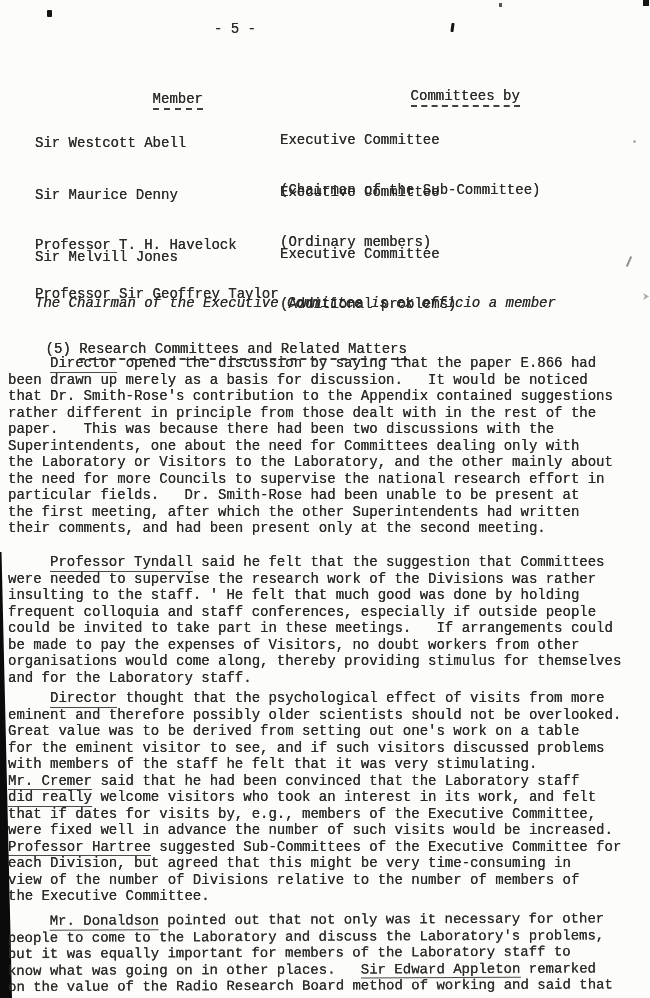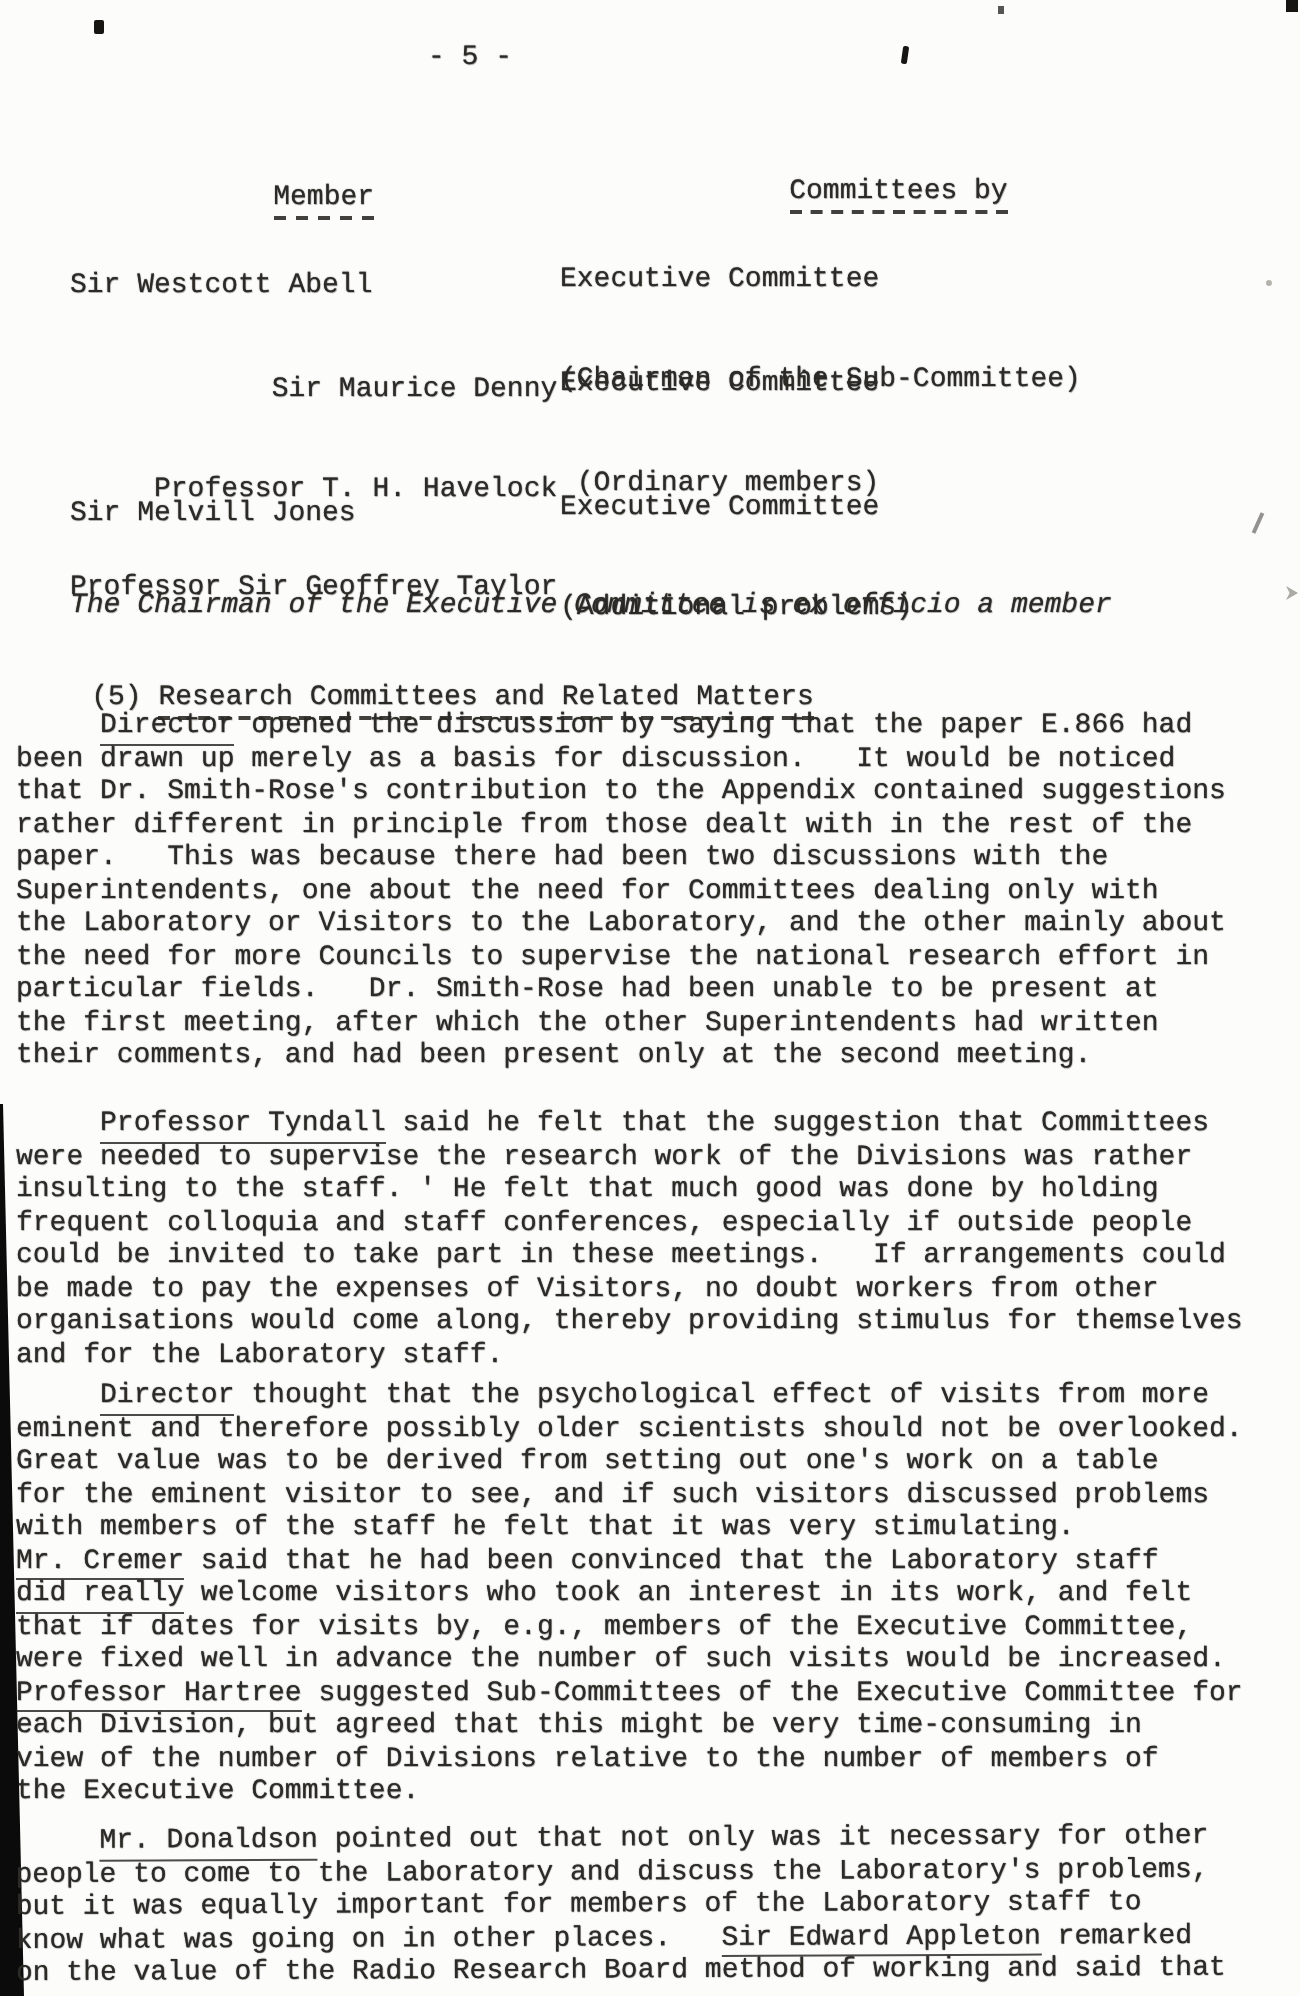--- a/index.html
+++ b/index.html
@@ -23,24 +23,25 @@
     white-space: pre;
   }
   .abs { position: absolute; }
   .pagenum { top: 21px; left: 214px; }
   .hdr-member { top: 74px; left: 103px; }
   .hdr-nominated { top: 71px; left: 361px; }
   .hdr-u {
     display: inline-block;
     border-bottom: 2px dashed rgba(32,30,26,0.85);
     padding-bottom: 1px;
+    margin-left: 16px;
   }
   .trow { left: 0; width: 582px; }
   .row1 { top: 99px; }
-  .row2 { top: 151px; text-align: right; }
+  .row2 { top: 151px; }
   .row3 { top: 213px; }
   .col-left  { position: absolute; left: 35px; top: 3px; }
   .col-right { position: absolute; left: 280px; top: 0; }
   .note { top: 262px; left: 35px; font-style: italic; }
   .note .ind2 { padding-left: 17px; }
   .heading { top: 324px; left: 12px; }
   .heading .sect-title {
     display: inline-block;
     border-bottom: 2px dashed rgba(32,30,26,0.85);
     padding-bottom: 1px;

